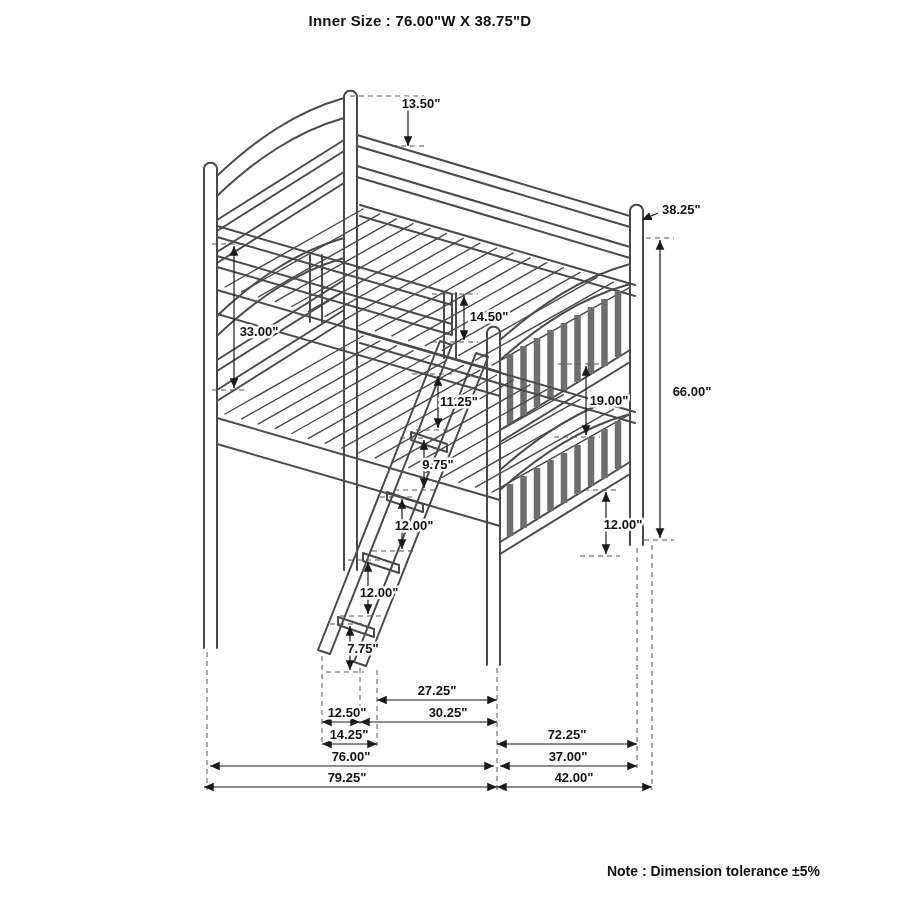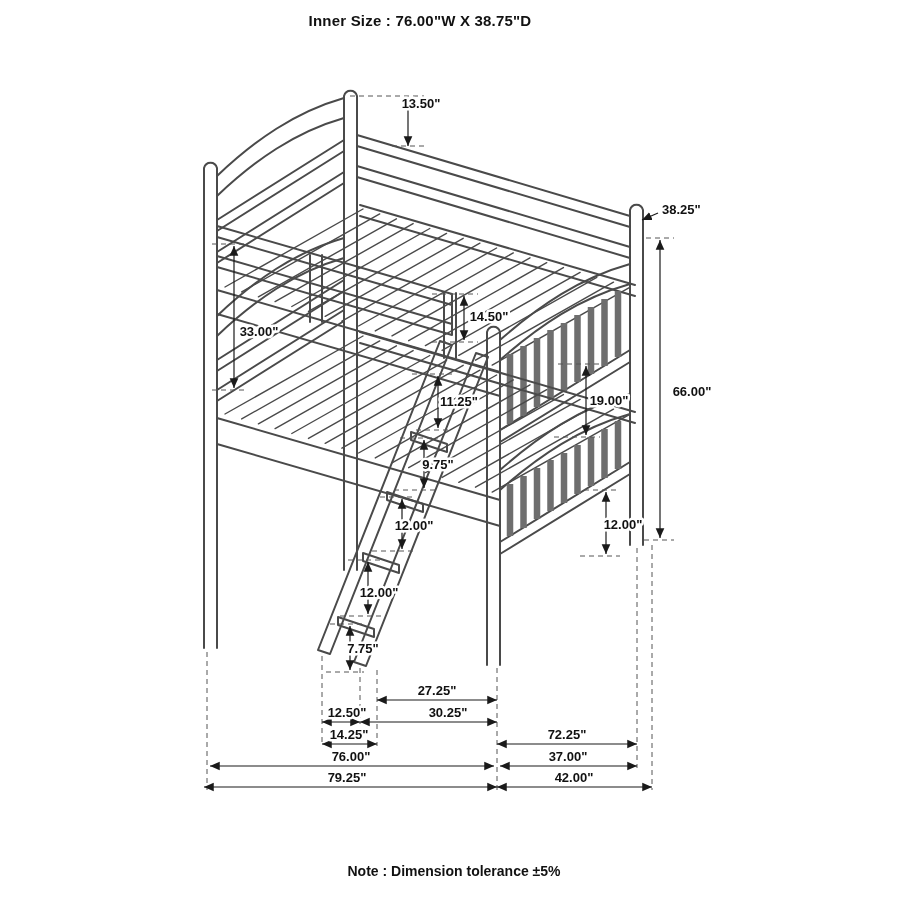--- a/index.html
+++ b/index.html
@@ -5,22 +5,22 @@
   html,body{margin:0;padding:0;}
   body{
     width:900px;height:900px;background:#ffffff;position:relative;overflow:hidden;
     font-family:"Liberation Sans", sans-serif;
   }
   .title{
     position:absolute;left:0;top:12px;width:840px;text-align:center;
     font-size:15px;font-weight:bold;color:#111;letter-spacing:.2px;
   }
   .note{
-    position:absolute;left:0;top:863px;width:820px;text-align:center;
-    font-size:14px;font-weight:bold;color:#111;padding-left:44px;
+    position:absolute;left:0;top:863px;width:820px;text-align:right;
+    font-size:14px;font-weight:bold;color:#111;
   }
   svg{position:absolute;left:0;top:0;}
   .bed path{stroke:#4a4a4a;stroke-width:2;fill:none;stroke-linecap:round;stroke-linejoin:round;}
   .bed path.slats{stroke-width:1.4;}
   .bed path.bars{stroke:#6e6e6e;stroke-width:6.5;stroke-linecap:butt;}
   .dims .leader{stroke:#555;stroke-width:1;fill:none;stroke-dasharray:5 4;}
   .dims .dim{stroke:#1a1a1a;stroke-width:1.2;fill:none;}
   .dims text{
     font-family:"Liberation Sans", sans-serif;font-size:13px;font-weight:bold;fill:#111;
     paint-order:stroke;stroke:#ffffff;stroke-width:5px;stroke-linejoin:round;

